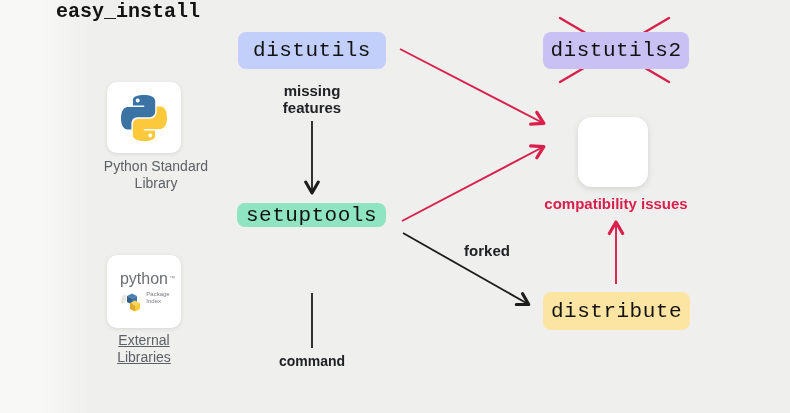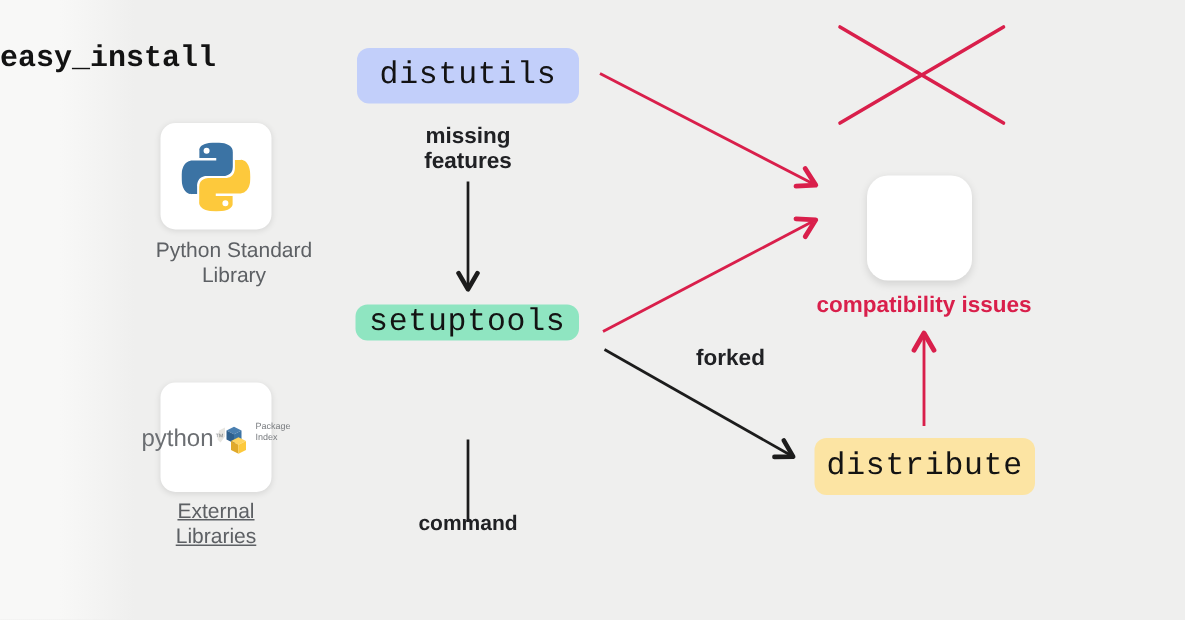--- a/index.html
+++ b/index.html
@@ -29,48 +29,48 @@
   #node-distribute{left:543px;top:292px;width:147px;height:38px;background:#fce4a3;}
 
   .card{
     position:absolute;
     background:#ffffff;
     border-radius:10px;
     box-shadow:0 1px 4px rgba(0,0,0,0.10);
     display:flex;align-items:center;justify-content:center;
   }
   #python-card{left:107px;top:82px;width:74px;height:71px;}
-  #pypi-card  {left:107px;top:255px;width:74px;height:73px;flex-direction:row;}
+  #pypi-card  {left:107px;top:255px;width:74px;height:73px;flex-direction:column;}
 
   #compat-box{
     position:absolute;left:578px;top:117px;width:70px;height:70px;
     background:#ffffff;border-radius:14px;
     box-shadow:0 2px 6px rgba(0,0,0,0.12);
   }
 
   .note{
     position:absolute;
     color:#202124;
     font-size:15px;
     font-weight:600;
     line-height:17px;
     text-align:center;
     white-space:pre-line;
   }
   #note-missing  {left:232px;top:82px;width:160px;}
   #note-abandoned{left:536px;top:87px;width:160px;}
   #note-slowdev  {left:232px;top:254px;width:160px;}
-  #note-forked   {left:437px;top:230px;width:100px;}
-  #note-command  {left:232px;top:340px;width:160px;font-size:14px;}
+  #note-forked   {left:437px;top:242px;width:100px;}
+  #note-command  {left:232px;top:353px;width:160px;font-size:14px;}
   #note-compat   {left:516px;top:195px;width:200px;color:#d91f4b;font-weight:700;}
   #note-easyinstall{
     left:212px;top:366px;width:200px;
-    text-align:left;
+    text-align:right;
     font-family:"Liberation Mono","DejaVu Sans Mono",monospace;
-    font-weight:700;font-size:20px;color:#131313;margin-top:28px;
+    font-weight:700;font-size:20px;color:#131313;
   }
 
   .caption{
     position:absolute;
     color:#5d6064;
     font-size:14px;
     line-height:17px;
     text-align:center;
     white-space:pre-line;
   }
@@ -118,20 +118,23 @@
 
     <g>
       <line x1="560" y1="18" x2="669" y2="82" stroke="#d91f4b" stroke-width="2.4" stroke-linecap="round"></line>
       <line x1="669" y1="18" x2="560" y2="82" stroke="#d91f4b" stroke-width="2.4" stroke-linecap="round"></line>
     </g>
   </svg>
 
   <div id="node-distutils" class="node">
     <span>distutils</span>
   </div>
+  <div id="node-distutils2" class="node">
+    <span>distutils2</span>
+  </div>
   <div id="node-setuptools" class="node">
     <span>setuptools</span>
   </div>
   <div id="node-distribute" class="node">
     <span>distribute</span>
   </div>
 
   <div id="compat-box"></div>
 
   <div id="note-missing" class="note">missing

